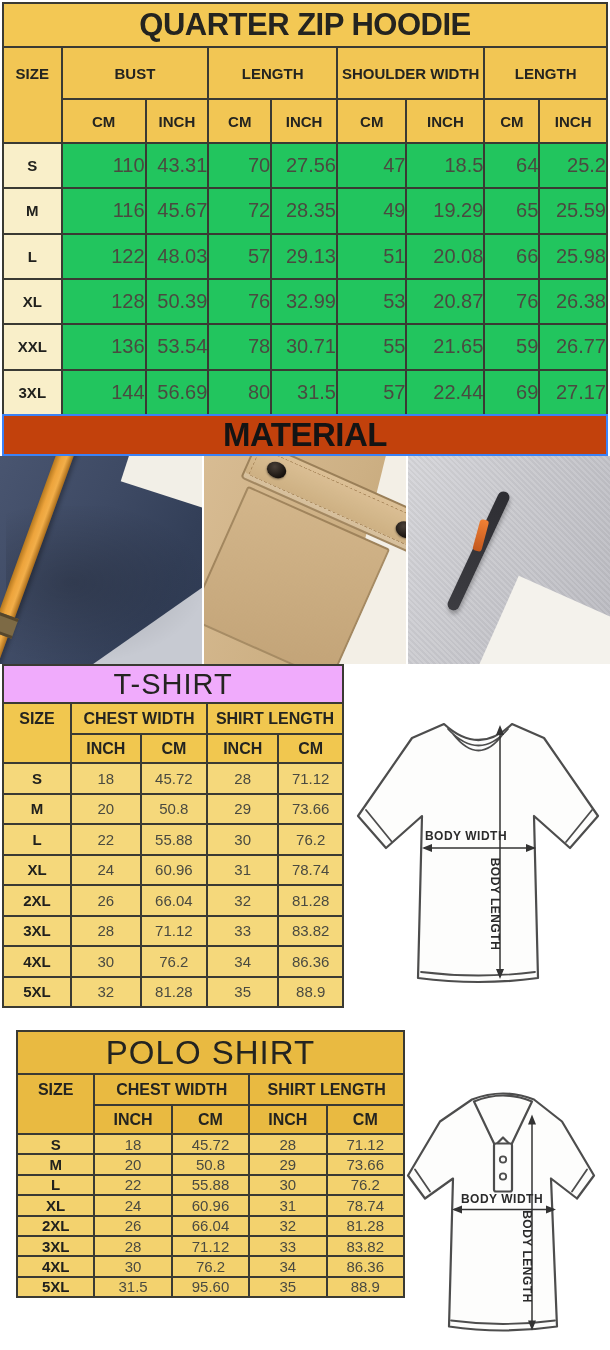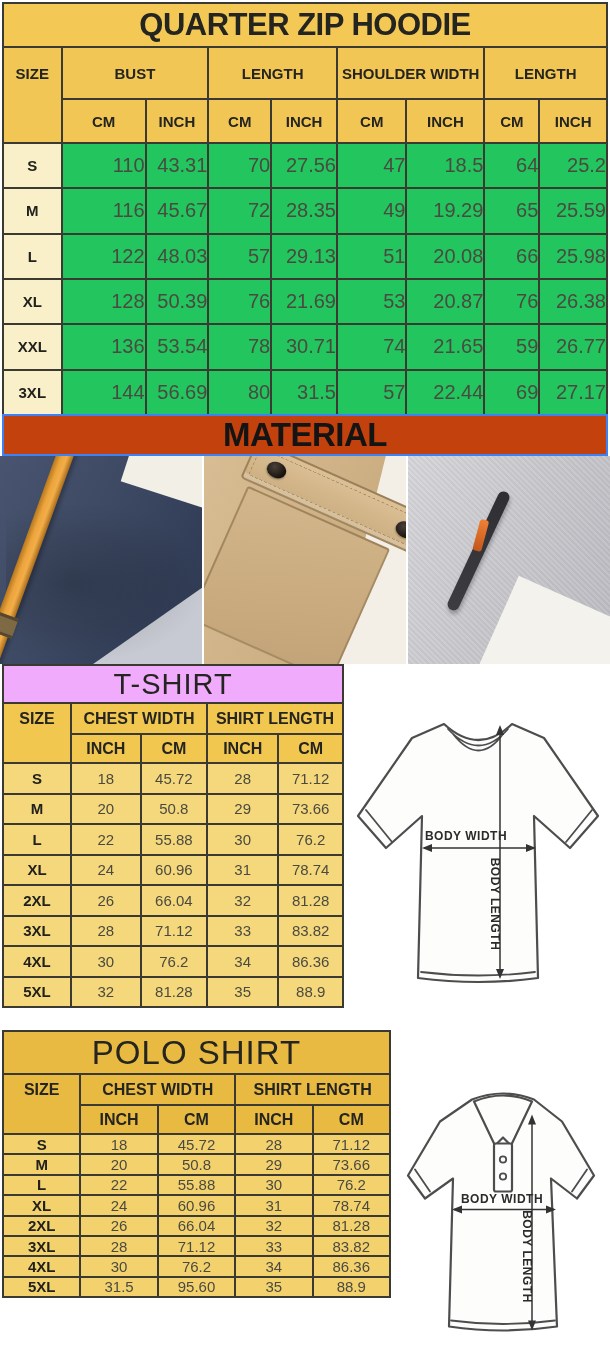--- a/index.html
+++ b/index.html
@@ -70,21 +70,21 @@
 
   
   #tshirt-table{left:2px;top:664px;width:342px;height:344px;}
   #tshirt-table .title-cell{font-size:29px;font-weight:normal;letter-spacing:1px;background:#f0abfc;}
   #tshirt-table thead th{background:#f1c74f;font-size:16px;font-weight:bold;color:#242420;}
   #tshirt-table th.size-span{vertical-align:top;padding-top:6px;}
   #tshirt-table tbody th{background:#f5d87b;font-size:15px;font-weight:bold;color:#21211d;}
   #tshirt-table tbody td{background:#f5d87b;font-size:15px;color:#4a4a40;}
 
   
-  #polo-table{left:2px;top:1030px;width:389px;height:268px;}
+  #polo-table{left:16px;top:1030px;width:389px;height:268px;}
   #polo-table .title-cell{font-size:33px;font-weight:normal;letter-spacing:1px;background:#e9ba41;}
   #polo-table thead th{background:#e9ba41;font-size:16px;font-weight:bold;color:#242420;}
   #polo-table th.size-span{vertical-align:top;padding-top:6px;}
   #polo-table tbody th{background:#f3d26e;font-size:15px;font-weight:bold;color:#21211d;}
   #polo-table tbody td{background:#f3d26e;font-size:15px;color:#4a4a40;}
 
   
   #tshirt-diagram{left:348px;top:710px;width:262px;height:302px;}
   #polo-diagram{left:390px;top:1080px;width:220px;height:268px;}
   .diagram-svg{width:100%;height:100%;display:block;}
@@ -164,33 +164,33 @@
         <td>51</td>
         <td>20.08</td>
         <td>66</td>
         <td>25.98</td>
       </tr>
       <tr>
         <th>XL</th>
         <td>128</td>
         <td>50.39</td>
         <td>76</td>
-        <td>21.69</td>
+        <td>32.99</td>
         <td>53</td>
         <td>20.87</td>
         <td>76</td>
         <td>26.38</td>
       </tr>
       <tr>
         <th>XXL</th>
         <td>136</td>
         <td>53.54</td>
         <td>78</td>
         <td>30.71</td>
-        <td>74</td>
+        <td>55</td>
         <td>21.65</td>
         <td>59</td>
         <td>26.77</td>
       </tr>
       <tr>
         <th>3XL</th>
         <td>144</td>
         <td>56.69</td>
         <td>80</td>
         <td>31.5</td>

